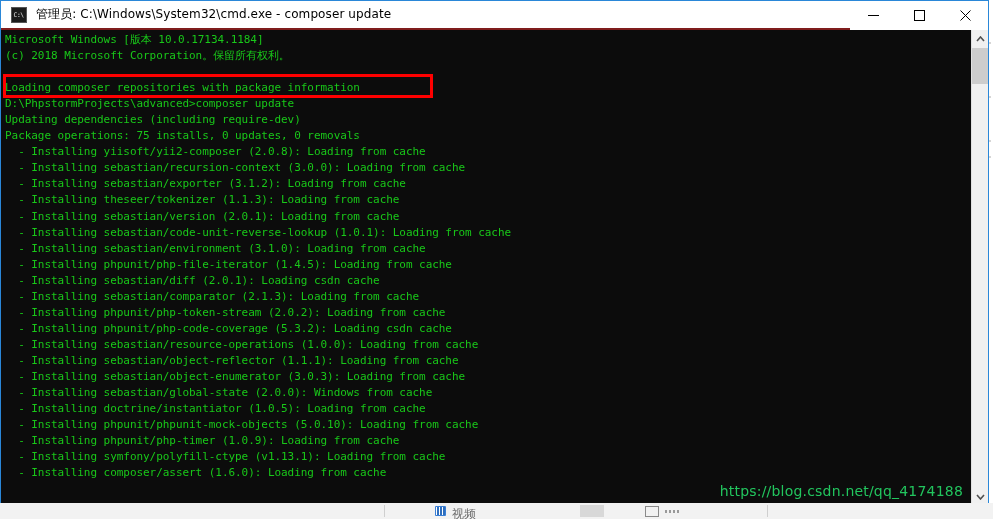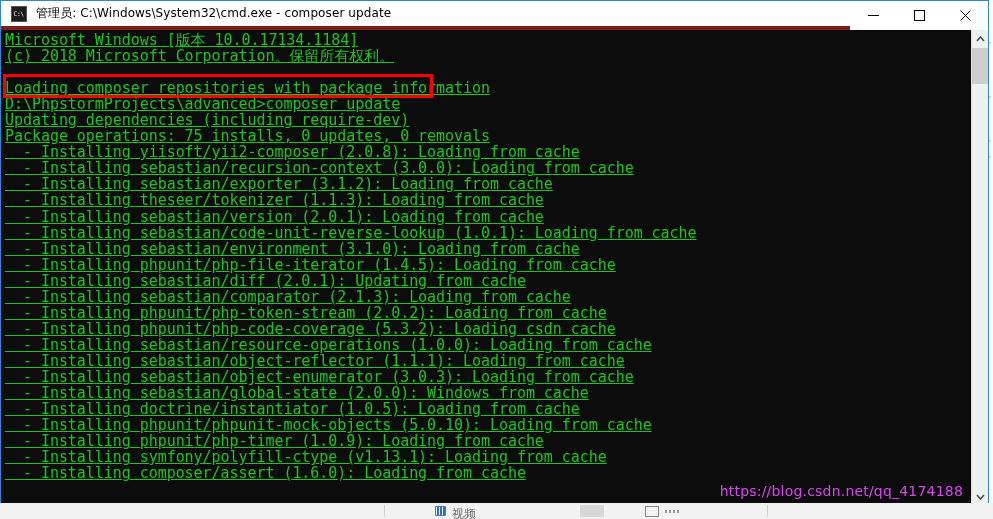--- a/index.html
+++ b/index.html
@@ -126,21 +126,21 @@
   }
 
   
   #titlebar {
     height: 29px;
     background: #ffffff;
     position: relative;
     display: flex;
     align-items: center;
     box-sizing: border-box;
-    border-bottom: 4px solid #7f1d1d;
+    border-bottom: 2px solid #7f1d1d;
   }
   #app-icon {
     width: 16px;
     height: 16px;
     margin-left: 10px;
     background: #1c1c1c;
     border: 1px solid #555;
     box-sizing: border-box;
     position: relative;
     flex: 0 0 auto;
@@ -192,26 +192,25 @@
     display: flex;
   }
   #console-text {
     flex: 1 1 auto;
     position: relative;
     padding: 2px 0 0 4px;
     overflow: hidden;
   }
   .cline {
     font-family: "DejaVu Sans Mono", "Liberation Mono", monospace;
-    font-size: 15px;
+    font-size: 11px;
     line-height: 16.05px;
     color: #19c819;
     white-space: pre;
     letter-spacing: -0.05px;
-    text-decoration: underline;
   }
   .cline.blank { color: transparent; }
 
   
   #red-box {
     position: absolute;
     left: 2px;
     top: 44px;
     width: 430px;
     height: 24px;
@@ -220,21 +219,21 @@
     pointer-events: none;
   }
 
   
   #watermark {
     position: absolute;
     right: 8px;
     bottom: 6px;
     font-family: "DejaVu Sans", "Liberation Sans", sans-serif;
     font-size: 14px;
-    color: #d946ef;
+    color: #22c55e;
     white-space: nowrap;
     letter-spacing: .2px;
   }
 
   
   #console-scrollbar {
     flex: 0 0 17px;
     width: 17px;
     background: #f0f0f0;
     position: relative;
@@ -317,21 +316,21 @@
           <div class="cline">Updating dependencies (including require-dev)</div>
           <div class="cline">Package operations: 75 installs, 0 updates, 0 removals</div>
           <div class="cline">  - Installing yiisoft/yii2-composer (2.0.8): Loading from cache</div>
           <div class="cline">  - Installing sebastian/recursion-context (3.0.0): Loading from cache</div>
           <div class="cline">  - Installing sebastian/exporter (3.1.2): Loading from cache</div>
           <div class="cline">  - Installing theseer/tokenizer (1.1.3): Loading from cache</div>
           <div class="cline">  - Installing sebastian/version (2.0.1): Loading from cache</div>
           <div class="cline">  - Installing sebastian/code-unit-reverse-lookup (1.0.1): Loading from cache</div>
           <div class="cline">  - Installing sebastian/environment (3.1.0): Loading from cache</div>
           <div class="cline">  - Installing phpunit/php-file-iterator (1.4.5): Loading from cache</div>
-          <div class="cline">  - Installing sebastian/diff (2.0.1): Updating from cache</div>
+          <div class="cline">  - Installing sebastian/diff (2.0.1): Loading csdn cache</div>
           <div class="cline">  - Installing sebastian/comparator (2.1.3): Loading from cache</div>
           <div class="cline">  - Installing phpunit/php-token-stream (2.0.2): Loading from cache</div>
           <div class="cline">  - Installing phpunit/php-code-coverage (5.3.2): Loading csdn cache</div>
           <div class="cline">  - Installing sebastian/resource-operations (1.0.0): Loading from cache</div>
           <div class="cline">  - Installing sebastian/object-reflector (1.1.1): Loading from cache</div>
           <div class="cline">  - Installing sebastian/object-enumerator (3.0.3): Loading from cache</div>
           <div class="cline">  - Installing sebastian/global-state (2.0.0): Windows from cache</div>
           <div class="cline">  - Installing doctrine/instantiator (1.0.5): Loading from cache</div>
           <div class="cline">  - Installing phpunit/phpunit-mock-objects (5.0.10): Loading from cache</div>
           <div class="cline">  - Installing phpunit/php-timer (1.0.9): Loading from cache</div>

